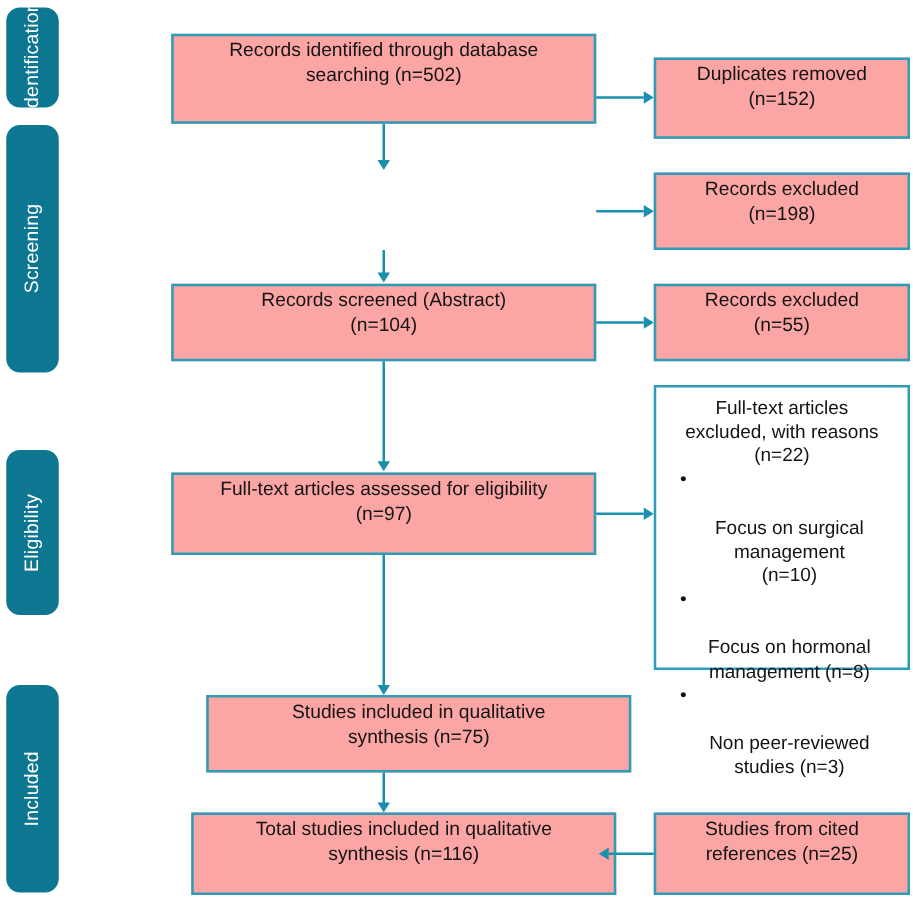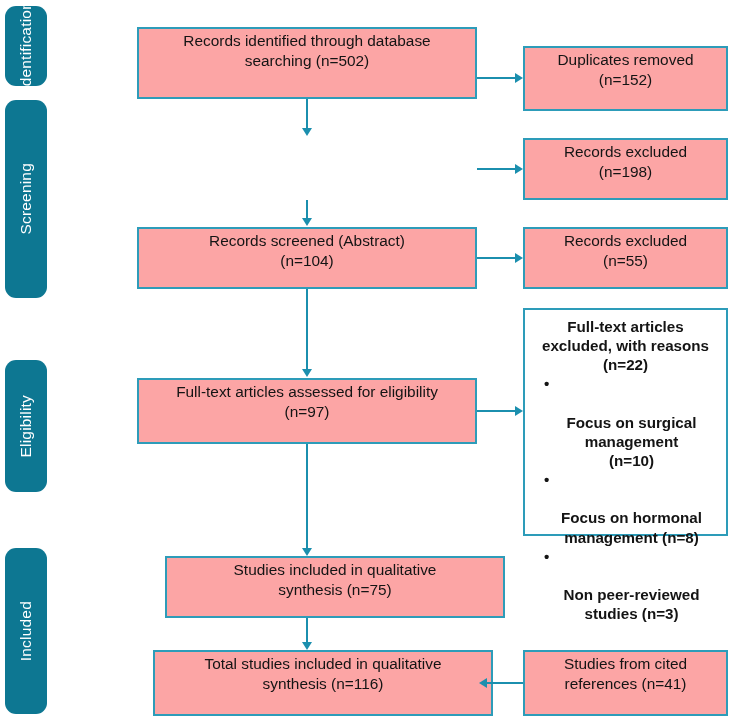--- a/index.html
+++ b/index.html
@@ -65,21 +65,20 @@
     position: absolute;
     box-sizing: border-box;
     background: #ffffff;
     border: 2px solid #2d9cb9;
     display: flex;
     flex-direction: column;
     align-items: center;
     justify-content: flex-start;
     padding: 7px 5px 6px 5px;
     text-align: center;
-    font-weight: bold;
   }
   .reasons-box .reasons-head {
     color: #141414;
     font-size: 15.2px;
     line-height: 1.26;
     white-space: pre-line;
     text-align: center;
   }
   .reasons-list {
     list-style: none;
@@ -242,19 +241,19 @@
   <div class="conn conn-v" style="left:306px; top:618px; height:27px;"></div>
   <div class="arrow-head arrow-down" style="left:302px; top:642px;"></div>
 
   <div class="flow-box" style="left:137px; top:650px; width:340px; height:66px;margin-left:16px;">
     <span class="box-text">Total studies included in qualitative
 synthesis (n=116)</span>
   </div>
 
   <div class="flow-box" style="left:523px; top:650px; width:205px; height:66px;">
     <span class="box-text">Studies from cited
-references (n=41)</span>
+references (n=25)</span>
   </div>
 
   <div class="conn conn-h" style="left:487px; top:682px; width:36px;"></div>
   <div class="arrow-head arrow-left" style="left:479px; top:678px;"></div>
 
 </div>
 
 </body></html>

